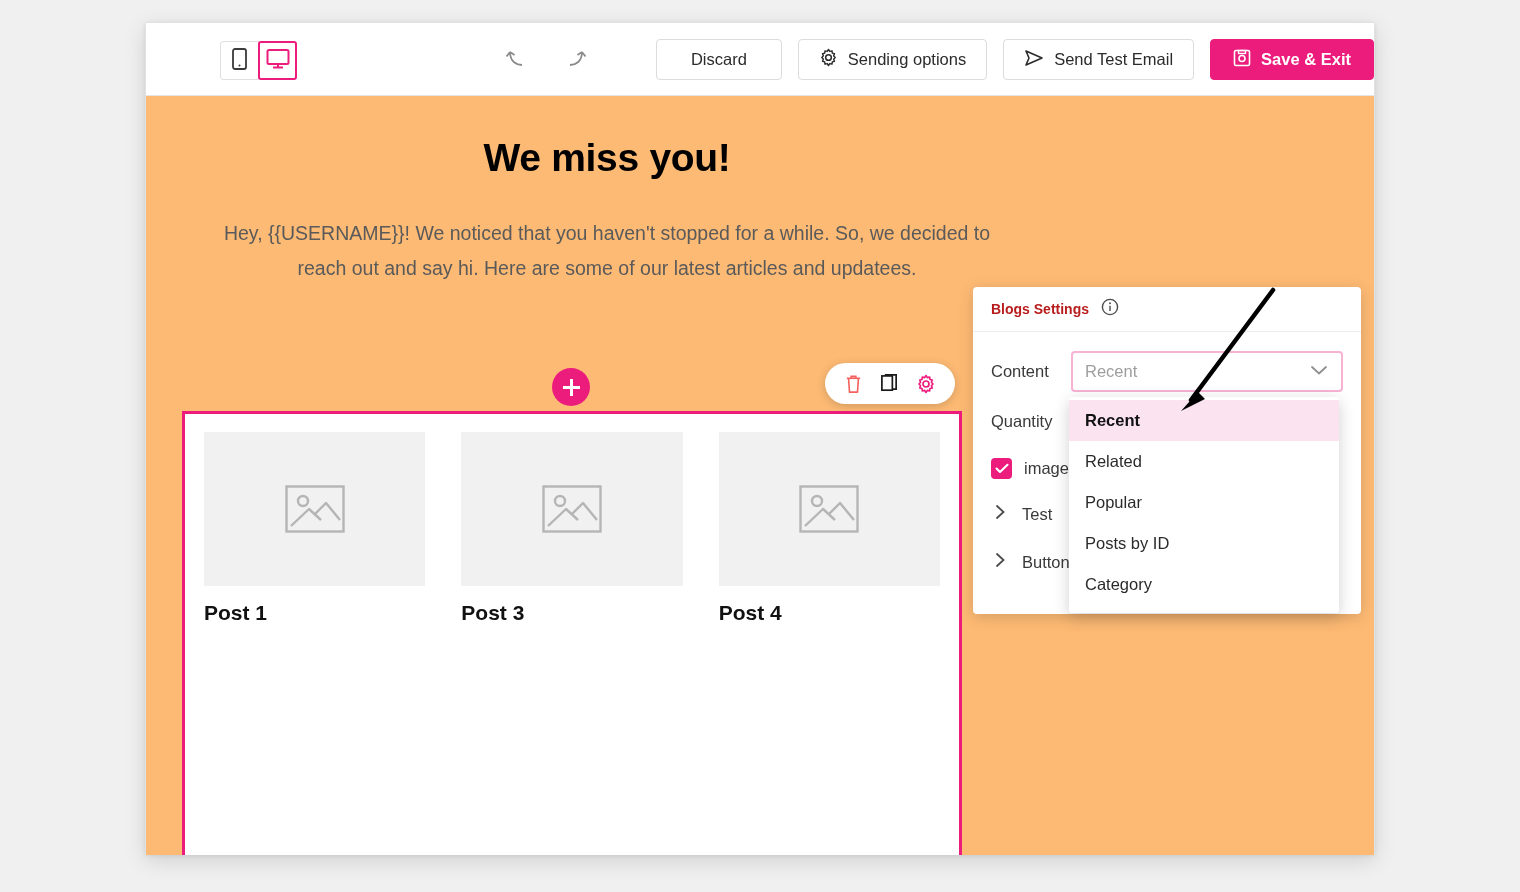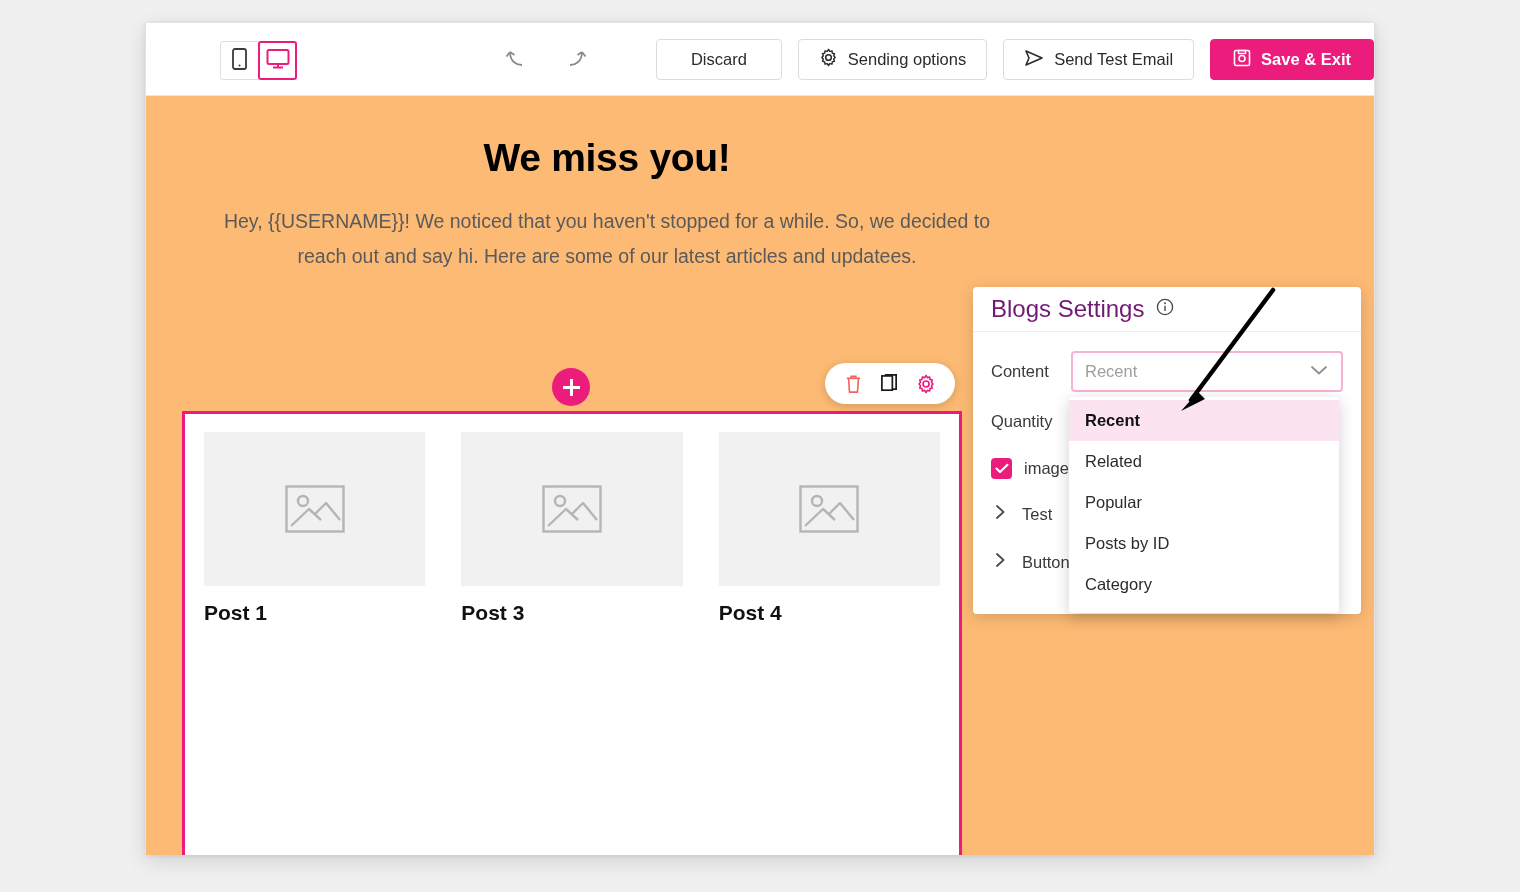--- a/index.html
+++ b/index.html
@@ -103,21 +103,21 @@
     font-weight: bold;
     color: #000;
     margin-top: 40px;
     letter-spacing: -0.3px;
   }
   .email-paragraph {
     text-align: center;
     font-size: 19.5px;
     line-height: 35px;
     color: #5a5a5a;
-    margin-top: 24px;
+    margin-top: 36px;
     padding: 0 30px;
   }
 
   
   .add-btn {
     position: absolute;
     width: 38px; height: 38px;
     border-radius: 50%;
     background: #ec1c7d;
     display: flex; align-items: center; justify-content: center;
@@ -186,23 +186,23 @@
     box-shadow: 0 3px 16px rgba(0,0,0,0.16);
     z-index: 10;
   }
   .sp-header {
     height: 45px;
     display: flex; align-items: center; gap: 12px;
     padding: 0 18px;
     border-bottom: 1px solid #ededed;
   }
   .sp-title {
-    font-size: 24px;
-    font-weight: normal;
-    color: #701a75;
+    font-size: 14px;
+    font-weight: bold;
+    color: #b91c1c;
   }
   .sp-body { padding: 14px 18px 0 18px; }
   .sp-row {
     display: flex; align-items: center;
     height: 50px;
   }
   .sp-label {
     width: 80px;
     font-size: 16.5px;
     color: #3a3a3a;

